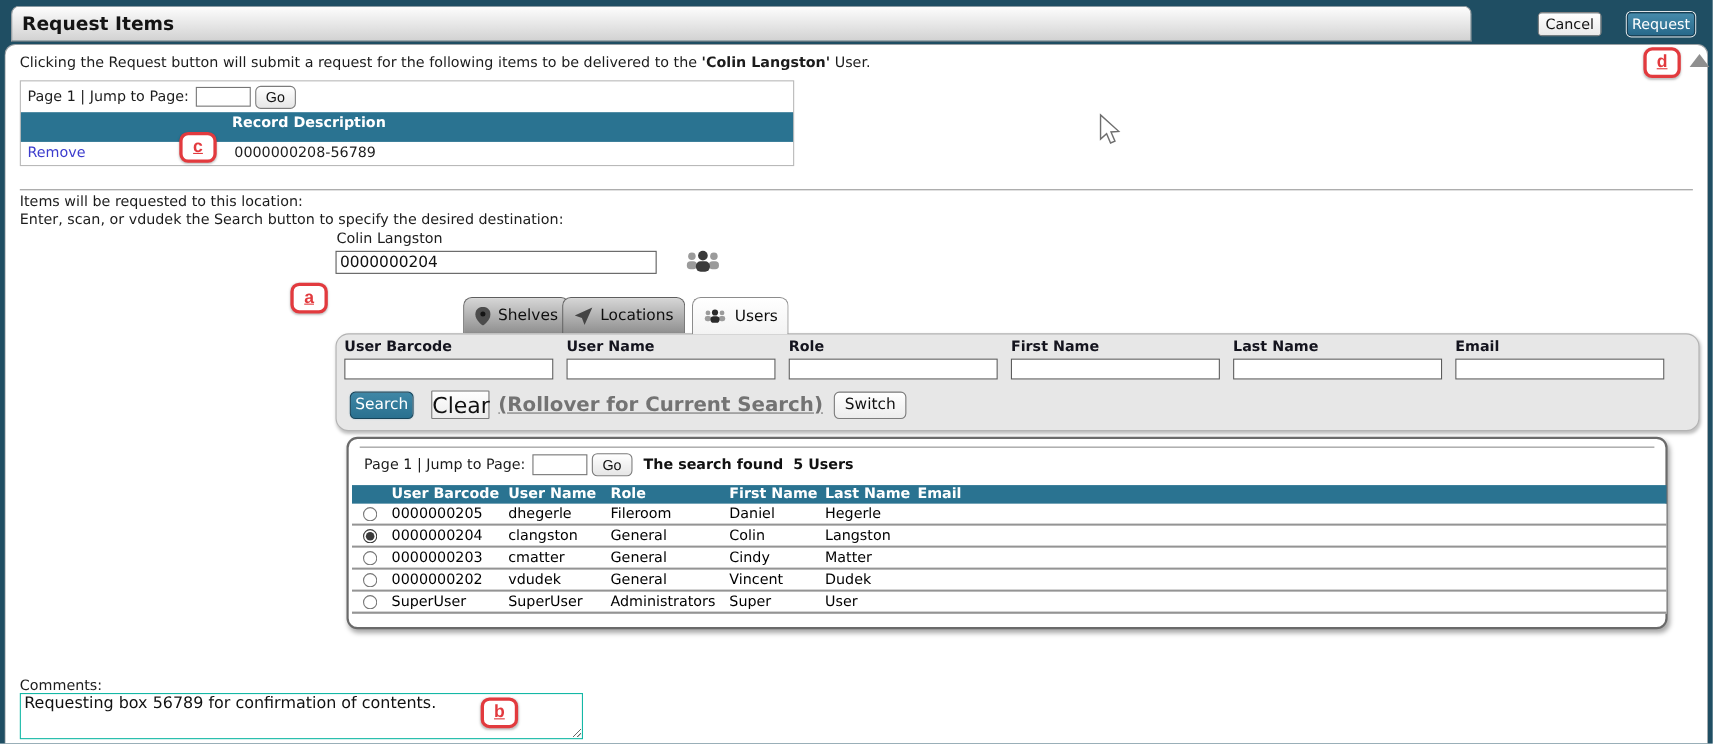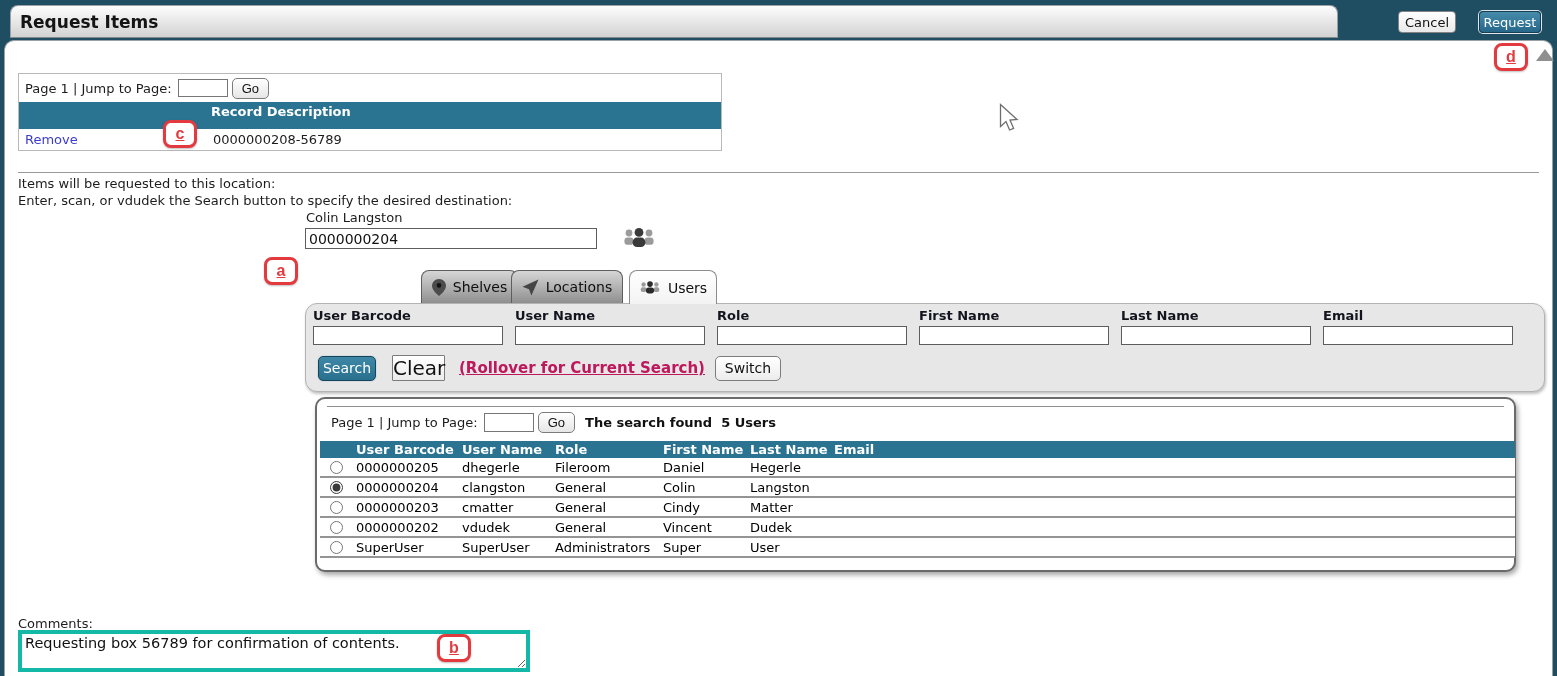--- a/index.html
+++ b/index.html
@@ -61,21 +61,21 @@
     border:1px solid #b3b3b3; border-radius:12px; box-shadow:1px 2px 3px rgba(0,0,0,0.25); z-index:3; }
   .search-fields { position:absolute; left:7px; top:4px; display:flex; gap:12px; }
   .search-field { width:190px; }
   .search-field .f-label { font-size:13px; font-weight:bold; color:#14141e; height:17px; }
   .search-field input { width:190px; height:19px; border:1px solid #5d5d5d; font-size:13px; padding:0 2px; }
   .search-actions { position:absolute; left:12px; top:51px; display:flex; align-items:center; }
   .btn-search { width:58px; height:25px; background:linear-gradient(#3f87a6,#29708f); border:1px solid #16445a;
     border-radius:5px; color:#fff; font-size:14px; box-shadow:0 0 0 1px #d6dde1; }
   .btn-clear { width:53px; height:26px; margin-left:16px; background:linear-gradient(#ffffff,#ececec);
     border:1px solid #7c7c7c; border-radius:1px; color:#111; font-size:20px; }
-  .rollover-link { margin-left:14px; font-size:15px; font-weight:bold; color:#be185d; text-decoration:underline; }
+  .rollover-link { margin-left:8px; font-size:18px; font-weight:bold; color:#737373; text-decoration:underline; }
   .btn-switch { width:66px; height:25px; margin-left:10px; background:linear-gradient(#ffffff,#ececec);
     border:1px solid #7c7c7c; border-radius:5px; color:#111; font-size:14px; }
 
   
   .results-panel { position:absolute; left:315px; top:397px; width:1201px; height:175px; background:#fff;
     border:2px solid #6a6a6a; border-radius:10px; box-shadow:2px 3px 5px rgba(0,0,0,0.35); z-index:3; }
   .results-toprule { position:absolute; left:10px; top:7px; right:10px; border-top:1px solid #8f8f8f; }
   .results-pager { position:absolute; left:14px; top:13px; display:flex; align-items:center; font-size:13px; color:#1c1c1c; }
   .results-pager input { width:50px; height:19px; border:1px solid #767676; margin-left:6px; font-size:13px; padding:0 2px; }
   .results-summary { margin-left:10px; font-weight:bold; font-size:13px; white-space:pre; color:#111;text-align:center; }
@@ -83,21 +83,21 @@
   .rgrid { display:grid; grid-template-columns:32px 106px 93px 108px 87px 84px auto; align-items:center; }
   .rhead { background:#2a7391; color:#fff; font-weight:bold; height:17px; line-height:17px; }
   .rhead > div { padding-left:4px; overflow:hidden; }
   .rrow { height:20px; border-bottom:2px solid #949494; background:#fff; }
   .rrow > div { padding-left:4px; overflow:hidden; white-space:nowrap; }
   .rrow .radio-cell { display:flex; justify-content:center; padding-left:0; }
   .rrow input[type=radio] { width:13px; height:13px; accent-color:#3a3a3a; }
 
   
   .comments-label { position:absolute; left:18px; top:616px; font-size:13px; color:#1c1c1c; }
-  .comments-box { position:absolute; left:18px; top:630px; width:512px; height:42px; border:4px solid #14b8a6;
+  .comments-box { position:absolute; left:18px; top:630px; width:512px; height:42px; border:1px solid #14b8a6;
     font-family:"DejaVu Sans", sans-serif; font-size:14.5px; color:#111; padding:1px 3px; resize:both; }
 
   
   .anno { position:absolute; width:34px; height:28px; background:#fff; border:3px solid #e23a3e; border-radius:8px;
     display:flex; align-items:center; justify-content:center; font-family:"Liberation Sans", sans-serif;
     font-size:16px; font-weight:bold; color:#e23a3e; text-decoration:underline; box-shadow:0 1px 2px rgba(0,0,0,0.25); z-index:6; }
   .anno-a { left:264px; top:257px; }
   .anno-b { left:437px; top:634px; z-index:7; }
   .anno-c { left:163px; top:120px; }
   .anno-d { left:1494px; top:43px; }
@@ -115,20 +115,23 @@
 <div id="page">
 
   <div class="win-header">
     <div class="win-title">Request Items</div>
   </div>
   <button class="btn btn-cancel">Cancel</button>
   <button class="btn btn-request">Request</button>
 
   <div class="content"></div>
 
+  <div class="intro">
+    <span>Clicking the Request button will submit a request for the following items to be delivered to the </span><b>'Colin Langston'</b><span> User.</span>
+  </div>
 
   <div class="items-table">
     <div class="items-pager">
       <span>Page 1 | Jump to Page:</span>
       <input type="text" value="" style="">
       <button class="go-btn">Go</button>
     </div>
     <div class="items-head">Record Description</div>
     <div class="items-row">
       <div class="action-cell">

